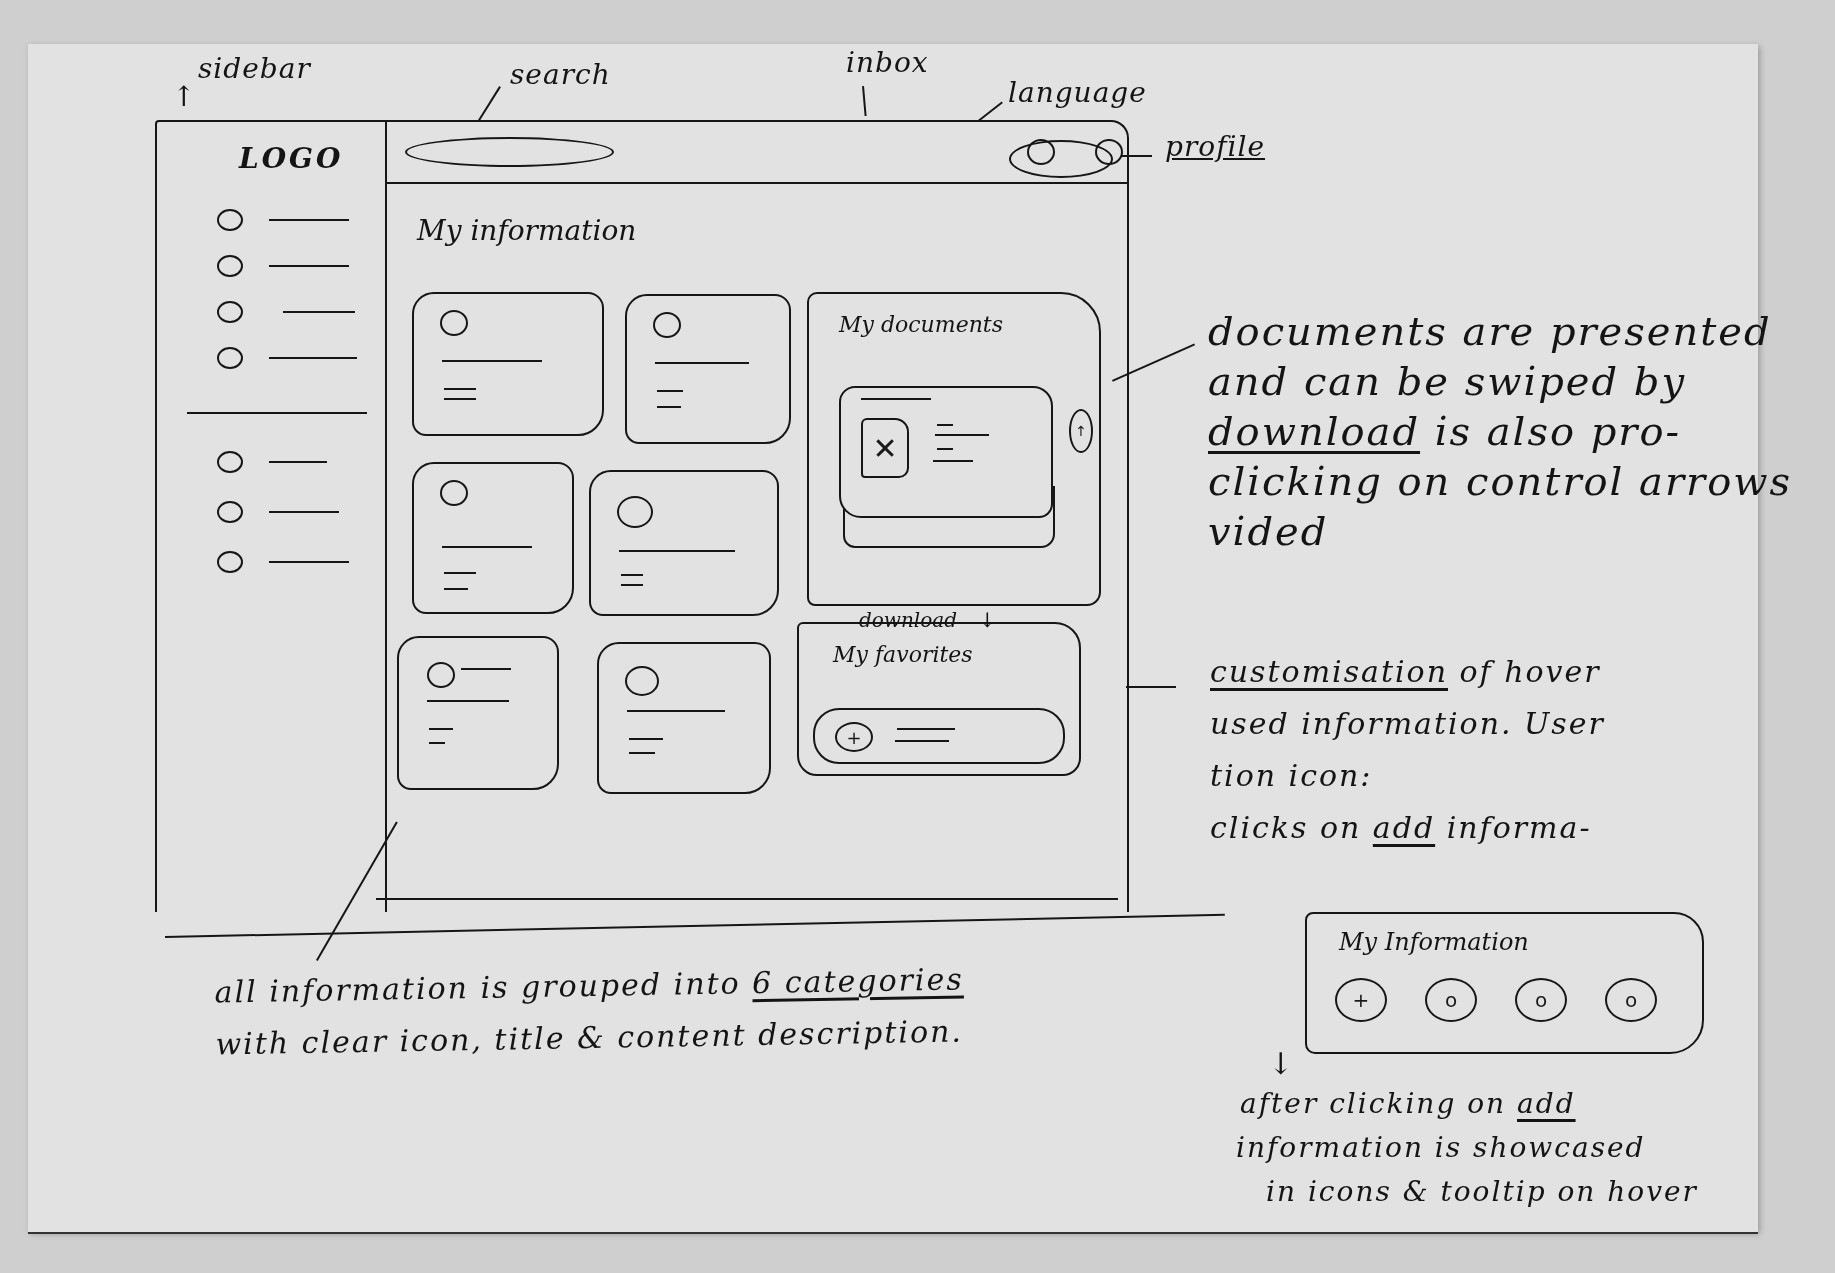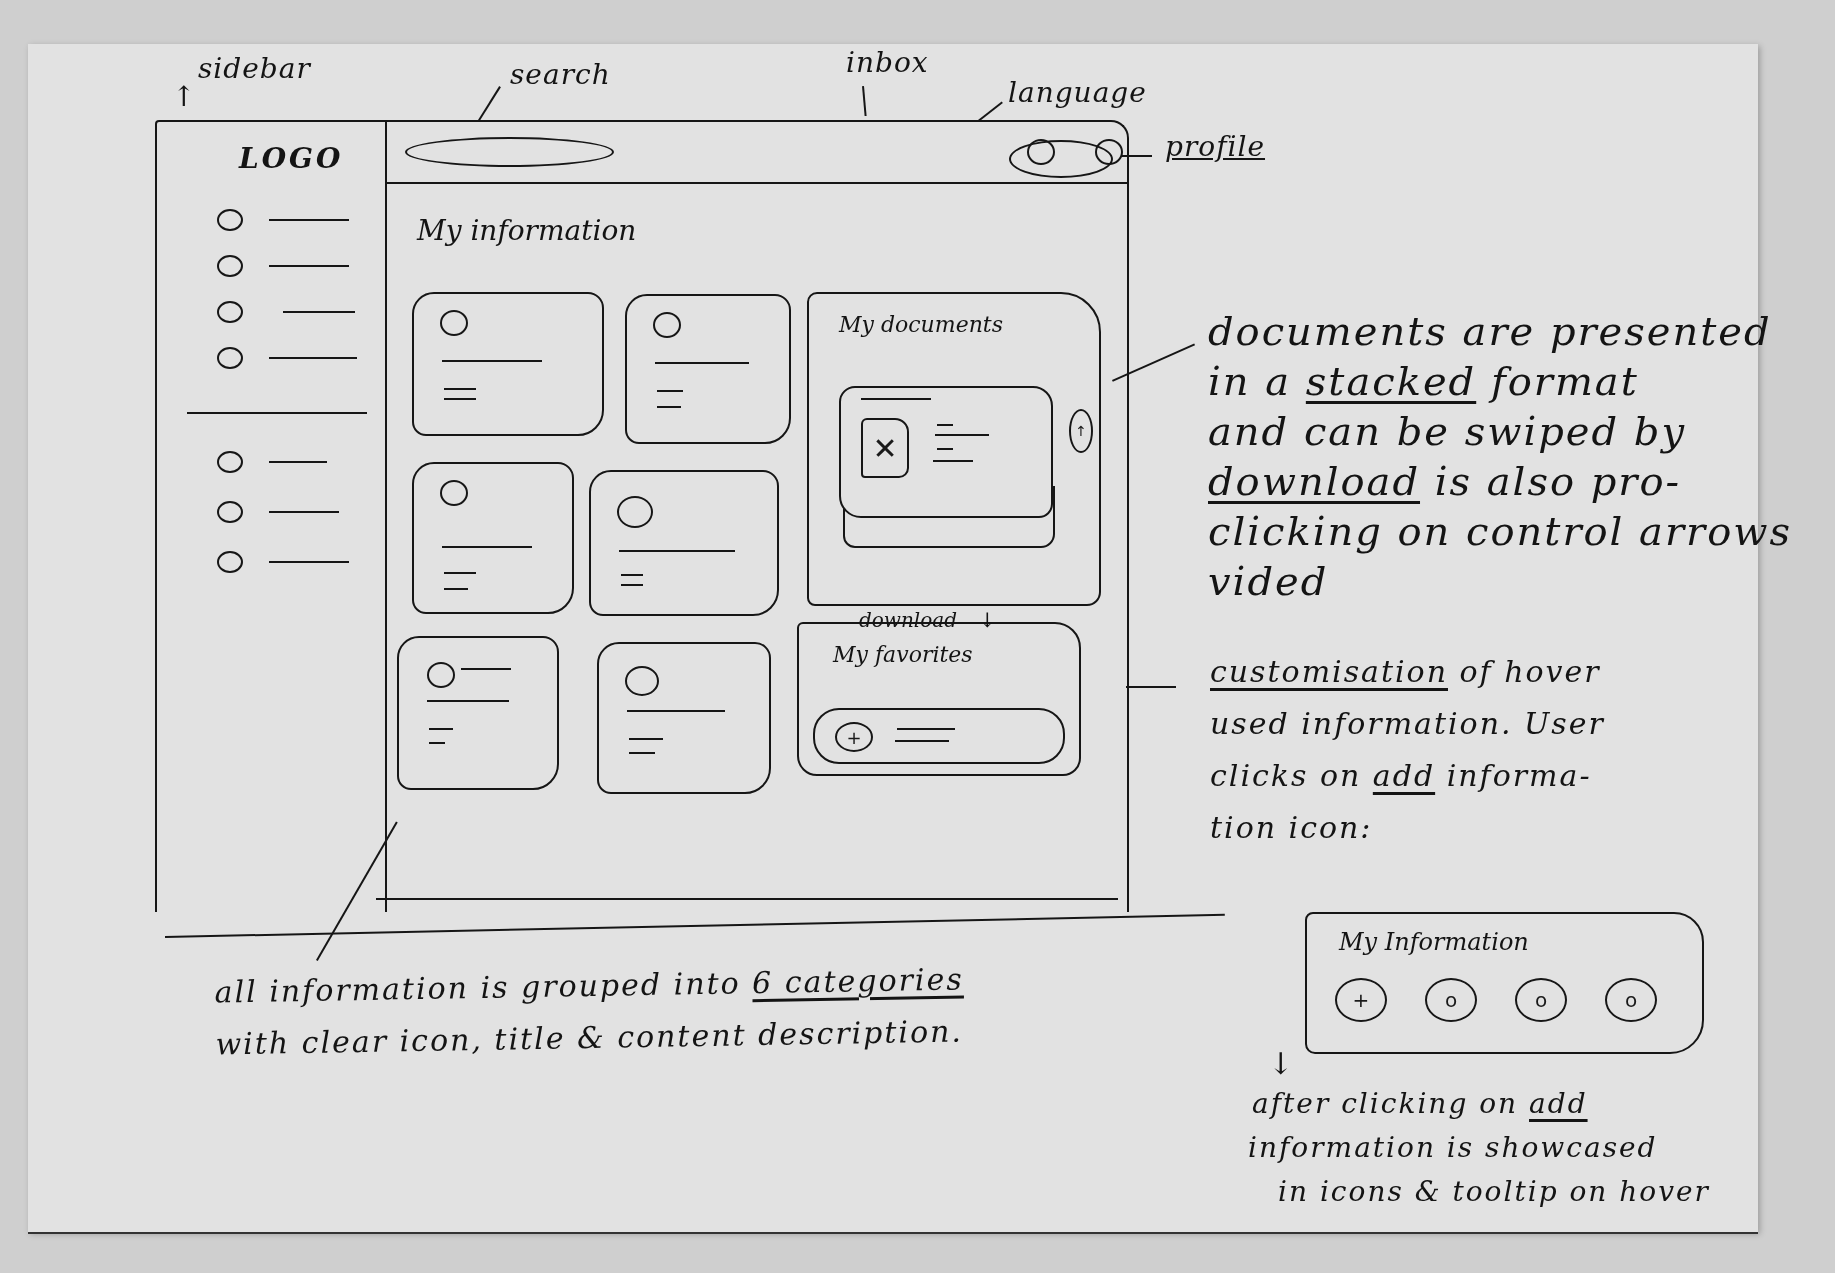--- a/index.html
+++ b/index.html
@@ -195,47 +195,46 @@
 
 <div class="rule" style="left:376px;top:898px;width:742px;"></div>
 <div class="rule" style="left:165px;top:936px;width:1060px;transform:rotate(-1.2deg);transform-origin:0 0;"></div>
 
 <div class="pointer" style="left:1112px;top:380px;width:90px;transform:rotate(-24deg);"></div>
 <div class="pointer" style="left:1126px;top:686px;width:50px;"></div>
 <div class="pointer" style="left:316px;top:960px;width:160px;transform:rotate(-60deg);"></div>
 
 <div class="hand abs" style="left:1208px;top:306px;font-size:40px;line-height:50px;letter-spacing:2px;">
   <div>documents are presented</div>
-  <div><span>in a </span><span class="underline">stacked</span><span> format</span></div>
   <div>and can be swiped by</div>
   <div><span class="underline">download</span><span> is also pro-</span></div>
   <div>clicking on control arrows</div>
   <div>vided</div>
 </div>
 
 <div class="hand abs" style="left:1210px;top:646px;font-size:30px;line-height:52px;letter-spacing:2px;">
   <div><span class="underline">customisation</span><span> of hover</span></div>
   <div>used information. User</div>
+  <div>tion icon:</div>
   <div><span>clicks on </span><span class="underline">add</span><span> informa-</span></div>
-  <div>tion icon:</div>
 </div>
 
 <div class="hand abs" style="left:215px;top:960px;font-size:30px;line-height:52px;letter-spacing:2px;transform:rotate(-1deg);">
   <div><span>all information is grouped into </span><span class="underline">6 categories</span></div>
   <div>with clear icon, title &amp; content description.</div>
 </div>
 
 <div class="example">
   <div class="e-title hand">My Information</div>
   <div class="e-icons">
     <span class="e-icon">+</span>
     <span class="e-icon">o</span>
     <span class="e-icon">o</span>
     <span class="e-icon">o</span>
   </div>
 </div>
 
 <div class="hand abs" style="left:1268px;top:1046px;font-size:30px;">↓</div>
-<div class="hand abs" style="left:1236px;top:1082px;font-size:28px;line-height:44px;letter-spacing:2px;margin-left:12px;">
+<div class="hand abs" style="left:1236px;top:1082px;font-size:28px;line-height:44px;letter-spacing:2px;">
   <div style="padding-left:4px"><span>after clicking on </span><span class="underline">add</span></div>
   <div>information is showcased</div>
   <div style="padding-left:30px">in icons &amp; tooltip on hover</div>
 </div>
 
 </body></html>

